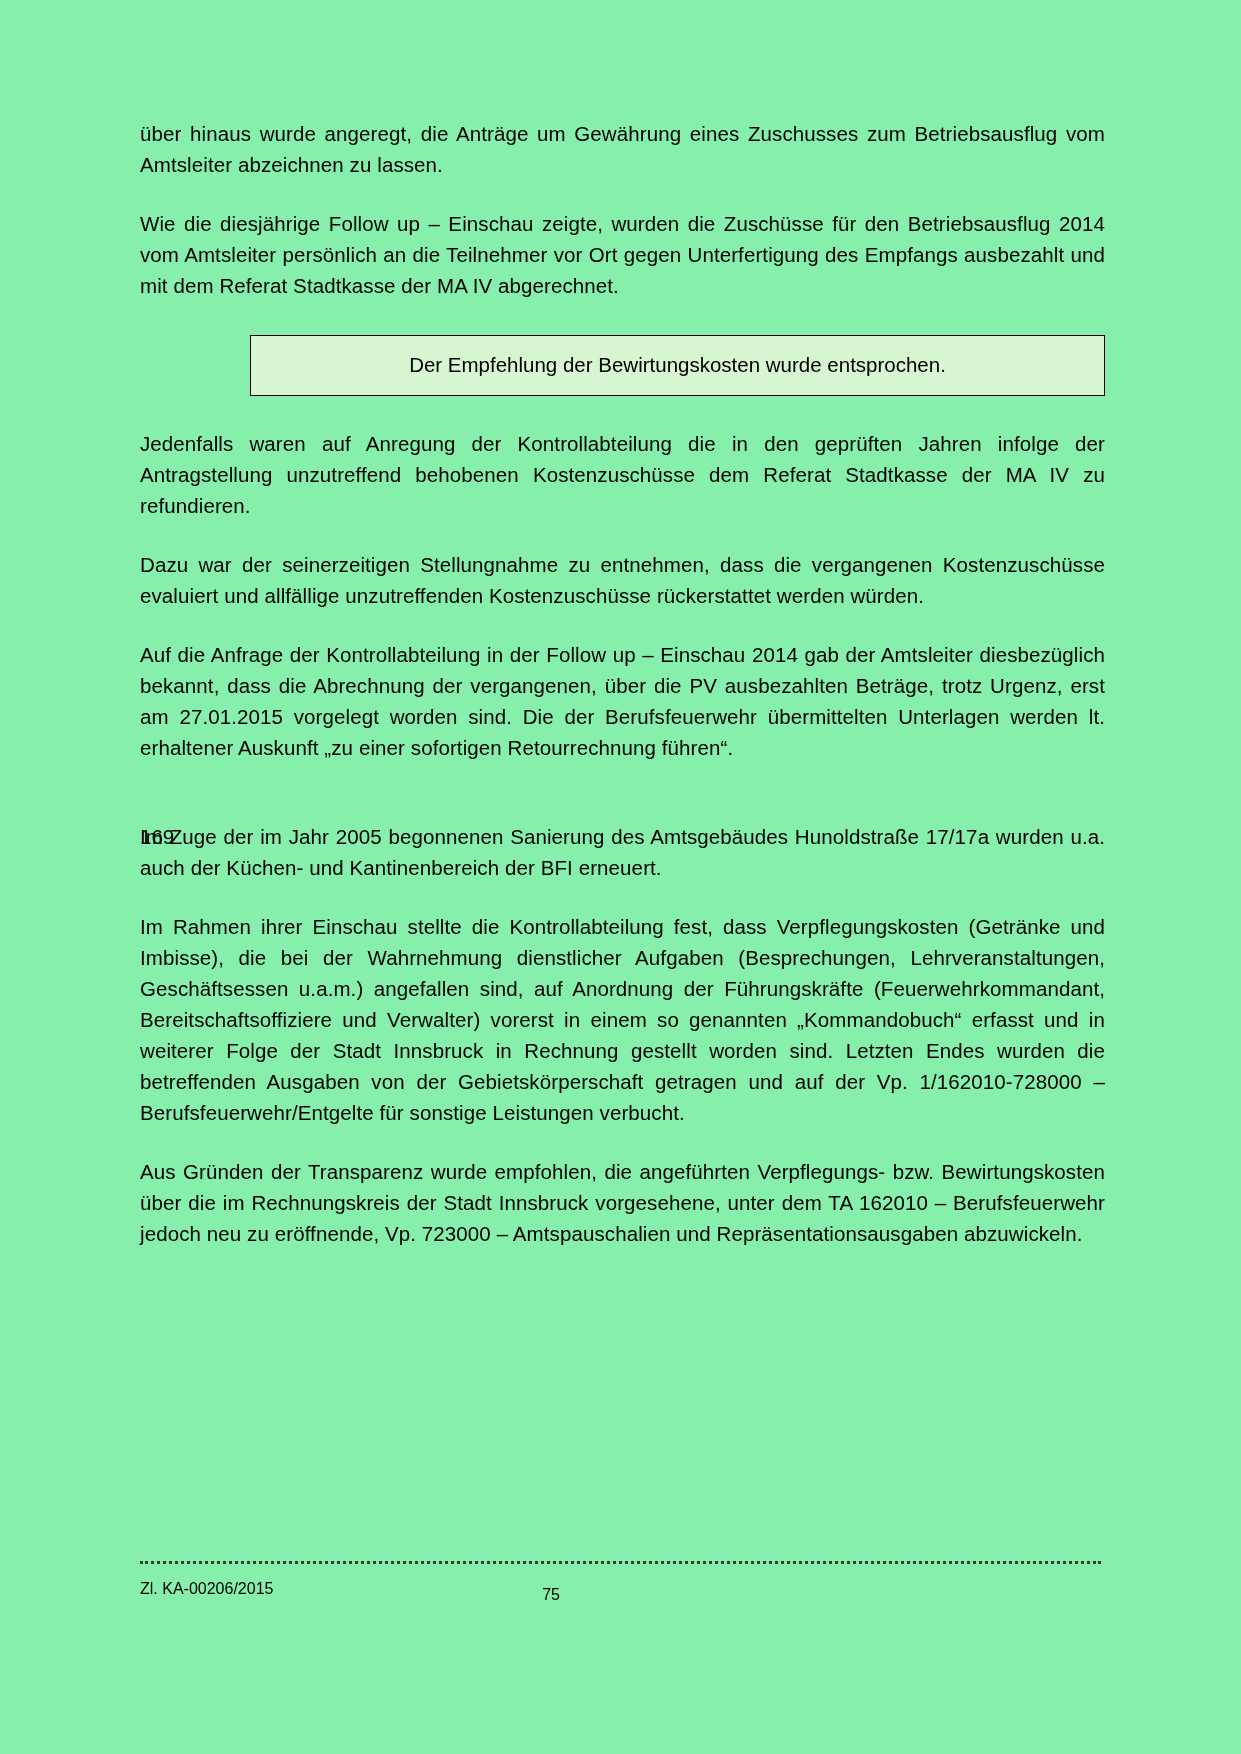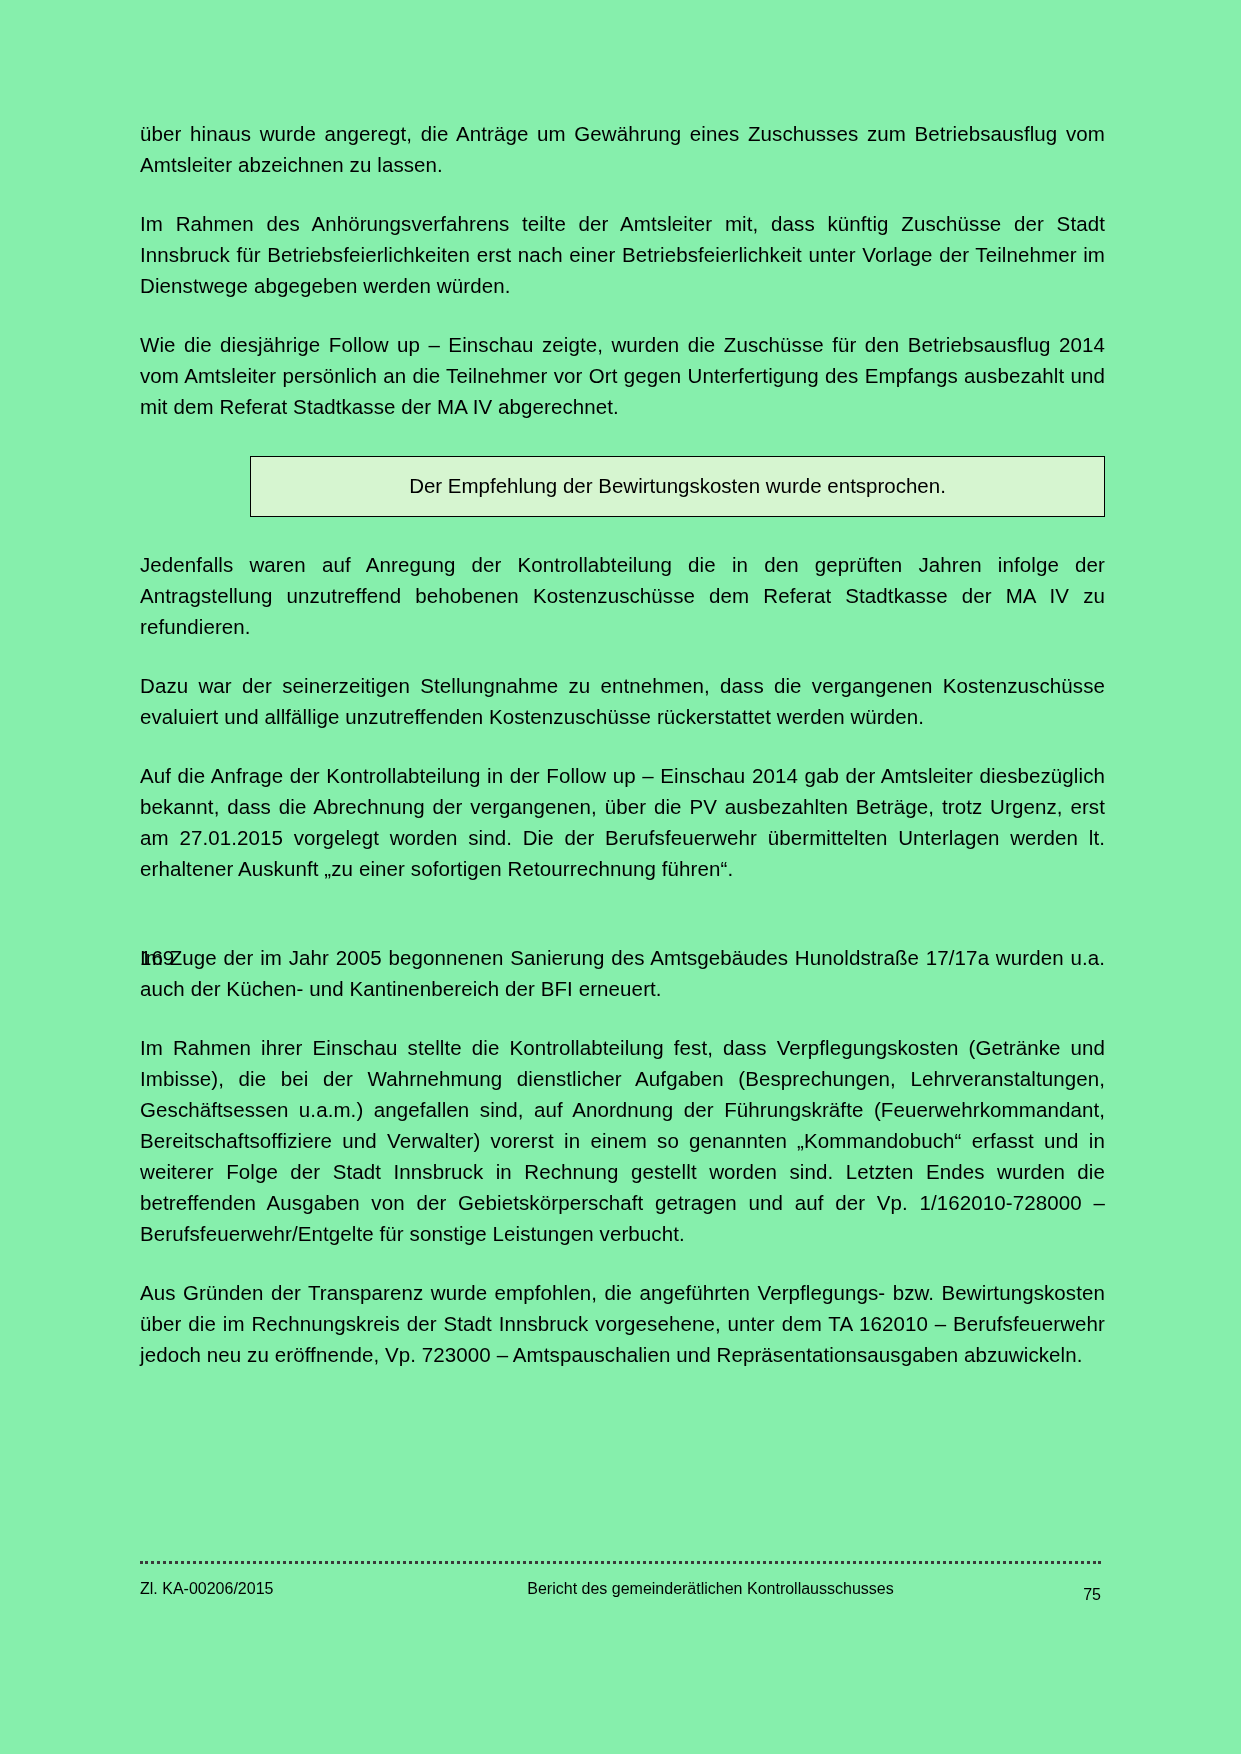--- a/index.html
+++ b/index.html
@@ -91,21 +91,20 @@
   }
 </style>
 </head>
 <body>
 
 <div class="page">
 
   <div class="content">
 
     <p class="para">über hinaus wurde angeregt, die Anträge um Gewährung eines Zuschusses zum Betriebsausflug vom Amtsleiter abzeichnen zu lassen.</p>
-    <p class="para">Im Rahmen des Anhörungsverfahrens teilte der Amtsleiter mit, dass künftig Zuschüsse der Stadt Innsbruck für Betriebsfeierlichkeiten erst nach einer Betriebsfeierlichkeit unter Vorlage der Teilnehmer im Dienstwege abgegeben werden würden.</p>
     <p class="para">Wie die diesjährige Follow up – Einschau zeigte, wurden die Zuschüsse für den Betriebsausflug 2014 vom Amtsleiter persönlich an die Teilnehmer vor Ort gegen Unterfertigung des Empfangs ausbezahlt und mit dem Referat Stadtkasse der MA IV abgerechnet.</p>
 
     <div class="recommend-box">
       <span>Der Empfehlung der Bewirtungskosten wurde entsprochen.</span>
     </div>
 
     <p class="para">Jedenfalls waren auf Anregung der Kontrollabteilung die in den geprüften Jahren infolge der Antragstellung unzutreffend behobenen Kostenzuschüsse dem Referat Stadtkasse der MA IV zu refundieren.</p>
     <p class="para">Dazu war der seinerzeitigen Stellungnahme zu entnehmen, dass die vergangenen Kostenzuschüsse evaluiert und allfällige unzutreffenden Kostenzuschüsse rückerstattet werden würden.</p>
     <p class="para">Auf die Anfrage der Kontrollabteilung in der Follow up – Einschau 2014 gab der Amtsleiter diesbezüglich bekannt, dass die Abrechnung der vergangenen, über die PV ausbezahlten Beträge, trotz Urgenz, erst am 27.01.2015 vorgelegt worden sind. Die der Berufsfeuerwehr übermittelten Unterlagen werden lt. erhaltener Auskunft „zu einer sofortigen Retourrechnung führen“.</p>
 
@@ -119,18 +118,17 @@
 
     <p class="para body-col">Im Rahmen ihrer Einschau stellte die Kontrollabteilung fest, dass Verpflegungskosten (Getränke und Imbisse), die bei der Wahrnehmung dienstlicher Aufgaben (Besprechungen, Lehrveranstaltungen, Geschäftsessen u.a.m.) angefallen sind, auf Anordnung der Führungskräfte (Feuerwehrkommandant, Bereitschaftsoffiziere und Verwalter) vorerst in einem so genannten „Kommandobuch“ erfasst und in weiterer Folge der Stadt Innsbruck in Rechnung gestellt worden sind. Letzten Endes wurden die betreffenden Ausgaben von der Gebietskörperschaft getragen und auf der Vp. 1/162010-728000 – Berufsfeuerwehr/Entgelte für sonstige Leistungen verbucht.</p>
     <p class="para body-col">Aus Gründen der Transparenz wurde empfohlen, die angeführten Verpflegungs- bzw. Bewirtungskosten über die im Rechnungskreis der Stadt Innsbruck vorgesehene, unter dem TA 162010 – Berufsfeuerwehr jedoch neu zu eröffnende, Vp. 723000 – Amtspauschalien und Repräsentationsausgaben abzuwickeln.</p>
 
   </div>
 
   <div class="footer">
     <div class="footer-dots"></div>
     <div class="footer-row">
       <div class="footer-left">Zl. KA-00206/2015</div>
-      <div class="footer-center">Bericht des gemeinderätlichen Kontrollausschusses</div>
       <div class="footer-right">75</div>
     </div>
   </div>
 
 </div>
 
 </body></html>

